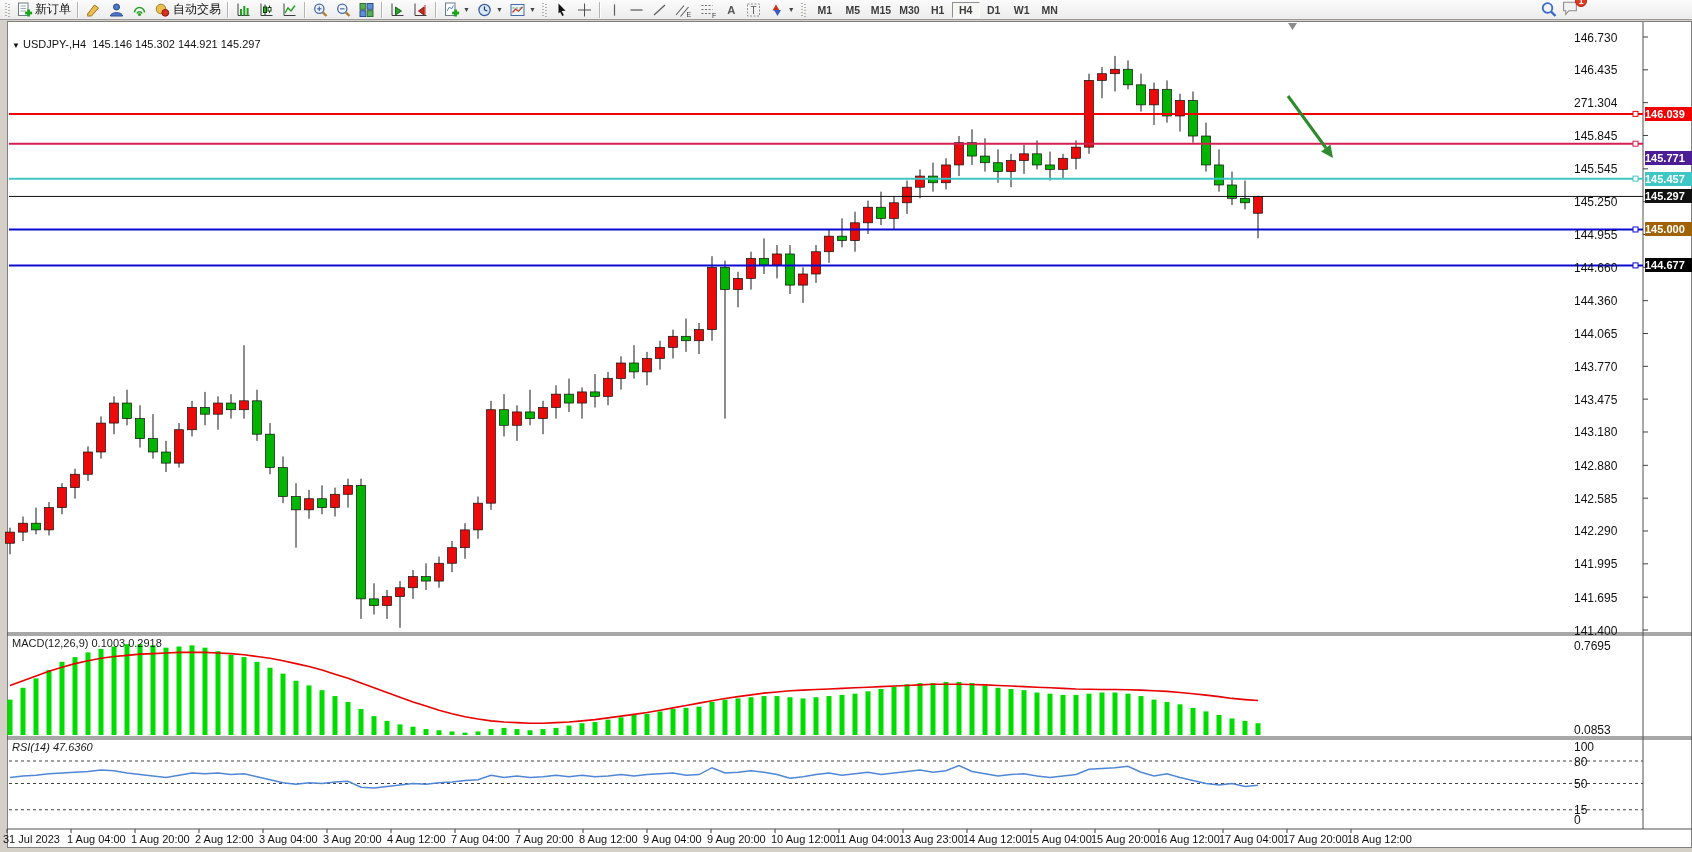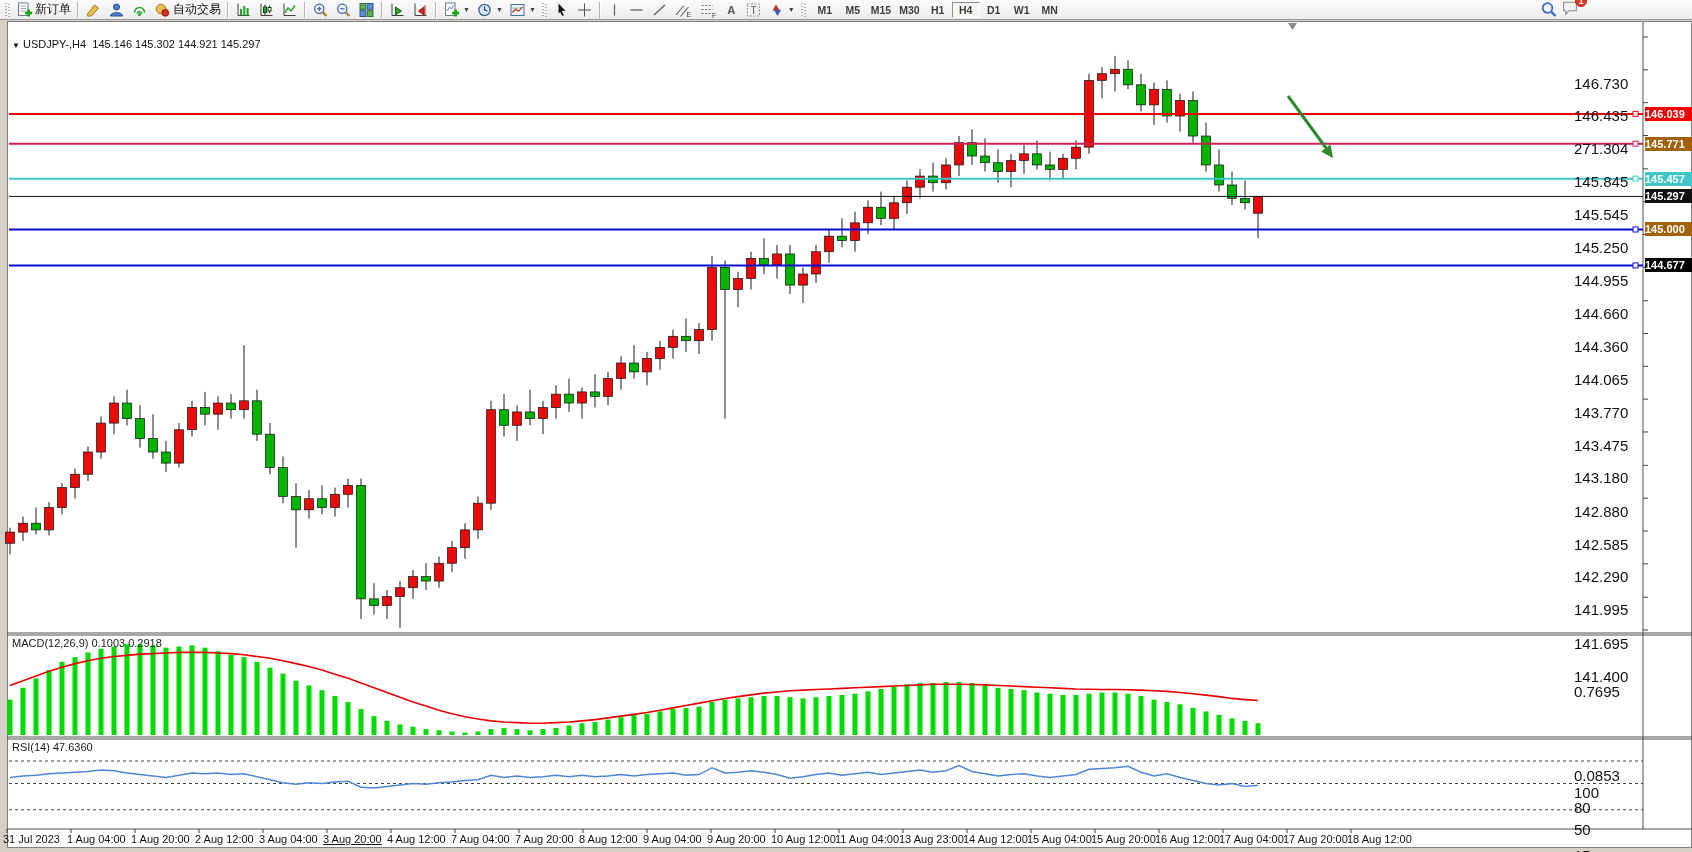--- a/index.html
+++ b/index.html
@@ -31,21 +31,21 @@
     background:#e23b23;color:#fff;font-size:8.5px;font-weight:bold;display:flex;
     align-items:center;justify-content:center;border:1px solid #b02510;}
 
   
   .chart-window{position:absolute;left:7px;top:21px;width:1685px;height:827px;
     background:#fff;border:1px solid #808080;z-index:1;}
   #plot{position:absolute;left:0;top:0;z-index:2;pointer-events:none;}
   .overlay{position:absolute;z-index:3;white-space:nowrap;}
   .chart-title{left:12px;top:38px;font-size:11px;color:#111;}
   .ind-label{font-size:11px;color:#1a1a1a;}
-  .axis-num{position:absolute;left:1574px;font-size:15px;color:#111;z-index:3;white-space:nowrap;margin-top:44px;}
+  .axis-num{position:absolute;left:1574px;font-size:12px;color:#111;z-index:3;white-space:nowrap;}
   .price-badge{position:absolute;left:1645px;width:47px;height:14px;z-index:4;
     color:#fff;font-size:11px;font-weight:bold;text-align:left;line-height:14px;}
   .time-label{position:absolute;top:833px;font-size:11px;color:#111;z-index:3;white-space:nowrap;}
 </style>
 </head>
 <body>
 
 <div class="toolbar">
   <div class="grip"></div>
 
@@ -643,21 +643,21 @@
     <line x1="1351" y1="829" x2="1351" y2="833" stroke="#404040"></line>
   </svg>
 
 <div class="overlay chart-title" style="z-index:4;">
   <span style="font-size:8px;">▼</span>
   <span>USDJPY-,H4</span>&nbsp;
   <span>145.146 145.302 144.921 145.297</span>
 </div>
 
 <div class="overlay ind-label" style="left:12px;top:637px;z-index:4;">MACD(12,26,9) 0.1003 0.2918</div>
-<div class="overlay ind-label" style="left:12px;top:741px;z-index:4;">RSI(14) 47.6360</div>
+<div class="overlay ind-label" style="left:12px;top:741px;z-index:4;font-style:italic;">RSI(14) 47.6360</div>
 
 <div id="axis-labels">
     <div class="axis-num" style="top: 30.5px;">146.730</div>
     <div class="axis-num" style="top: 63.3217px;">146.435</div>
     <div class="axis-num" style="top: 96.1434px;">271.304</div>
     <div class="axis-num" style="top: 128.965px;">145.845</div>
     <div class="axis-num" style="top: 162.343px;">145.545</div>
     <div class="axis-num" style="top: 195.165px;">145.250</div>
     <div class="axis-num" style="top: 227.986px;">144.955</div>
     <div class="axis-num" style="top: 260.808px;">144.660</div>
@@ -673,33 +673,33 @@
     <div class="axis-num" style="top: 590.694px;">141.695</div>
     <div class="axis-num" style="top: 623.516px;">141.400</div>
     <div class="axis-num" style="top: 638.5px;">0.7695</div>
     <div class="axis-num" style="top: 722.5px;">0.0853</div>
     <div class="axis-num" style="top: 739.5px;">100</div>
     <div class="axis-num" style="top: 754.5px;">80</div>
     <div class="axis-num" style="top: 777px;">50</div>
     <div class="axis-num" style="top: 803.25px; text-align: center;">15</div>
     <div class="axis-num" style="top: 812.5px;">0</div>
     <div class="price-badge" style="top: 106.881px; background: rgb(240, 0, 0);">146.039</div>
-    <div class="price-badge" style="top: 137px; background: #a16207;">145.771</div>
+    <div class="price-badge" style="top: 151px; background: #4c1d95;">145.771</div>
     <div class="price-badge" style="top: 171.634px; background: rgb(63, 198, 198);">145.457</div>
     <div class="price-badge" style="top: 189.436px; background: rgb(16, 16, 16);">145.297</div>
     <div class="price-badge" style="top: 222.48px; background: #a16207;">145.000</div>
     <div class="price-badge" style="top: 258.417px; background: #000000;">144.677</div>
   </div>
 <div id="time-labels">
     <div class="time-label" style="left: 3px;">31 Jul 2023</div>
     <div class="time-label" style="left: 67px;">1 Aug 04:00</div>
     <div class="time-label" style="left: 131px;">1 Aug 20:00</div>
     <div class="time-label" style="left: 195px;">2 Aug 12:00</div>
     <div class="time-label" style="left: 259px;">3 Aug 04:00</div>
-    <div class="time-label" style="left: 323px; text-decoration: underline;">3 Aug 20:00</div>
+    <div class="time-label" style="left: 323px;">3 Aug 20:00</div>
     <div class="time-label" style="left: 387px;">4 Aug 12:00</div>
     <div class="time-label" style="left: 451px;">7 Aug 04:00</div>
     <div class="time-label" style="left: 515px;">7 Aug 20:00</div>
     <div class="time-label" style="left: 579px;">8 Aug 12:00</div>
     <div class="time-label" style="left: 643px;">9 Aug 04:00</div>
     <div class="time-label" style="left: 707px;">9 Aug 20:00</div>
     <div class="time-label" style="left: 771px;">10 Aug 12:00</div>
     <div class="time-label" style="left: 835px;">11 Aug 04:00</div>
     <div class="time-label" style="left: 899px;">13 Aug 23:00</div>
     <div class="time-label" style="left: 963px;">14 Aug 12:00</div>

